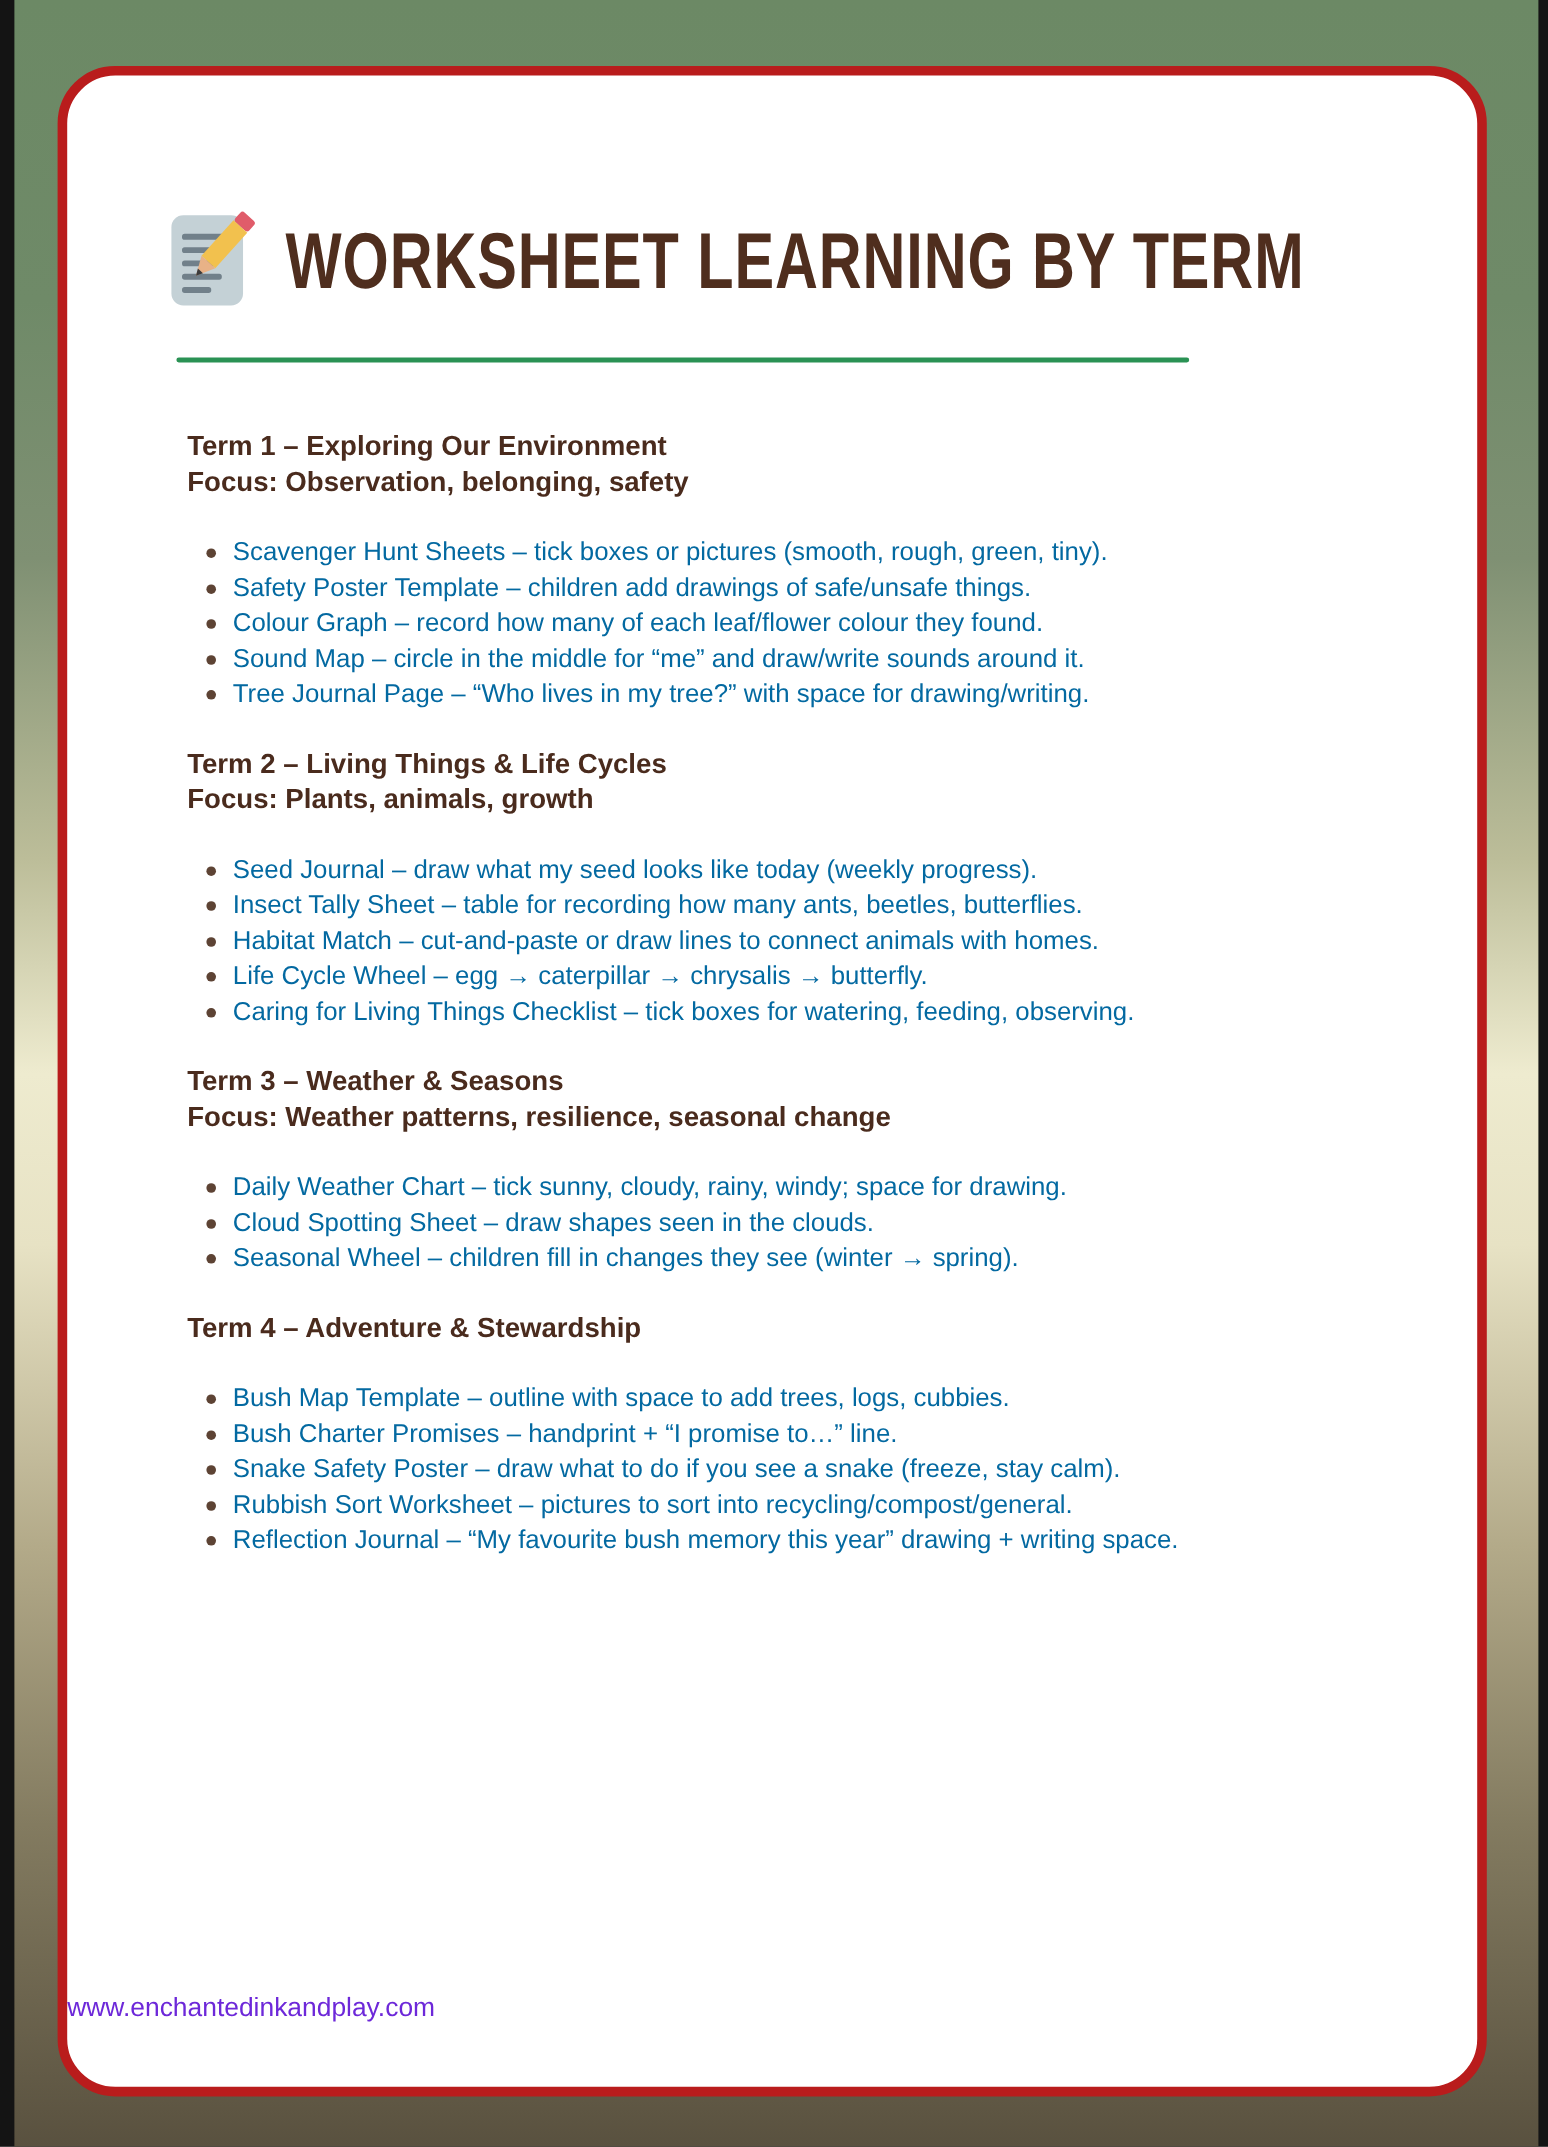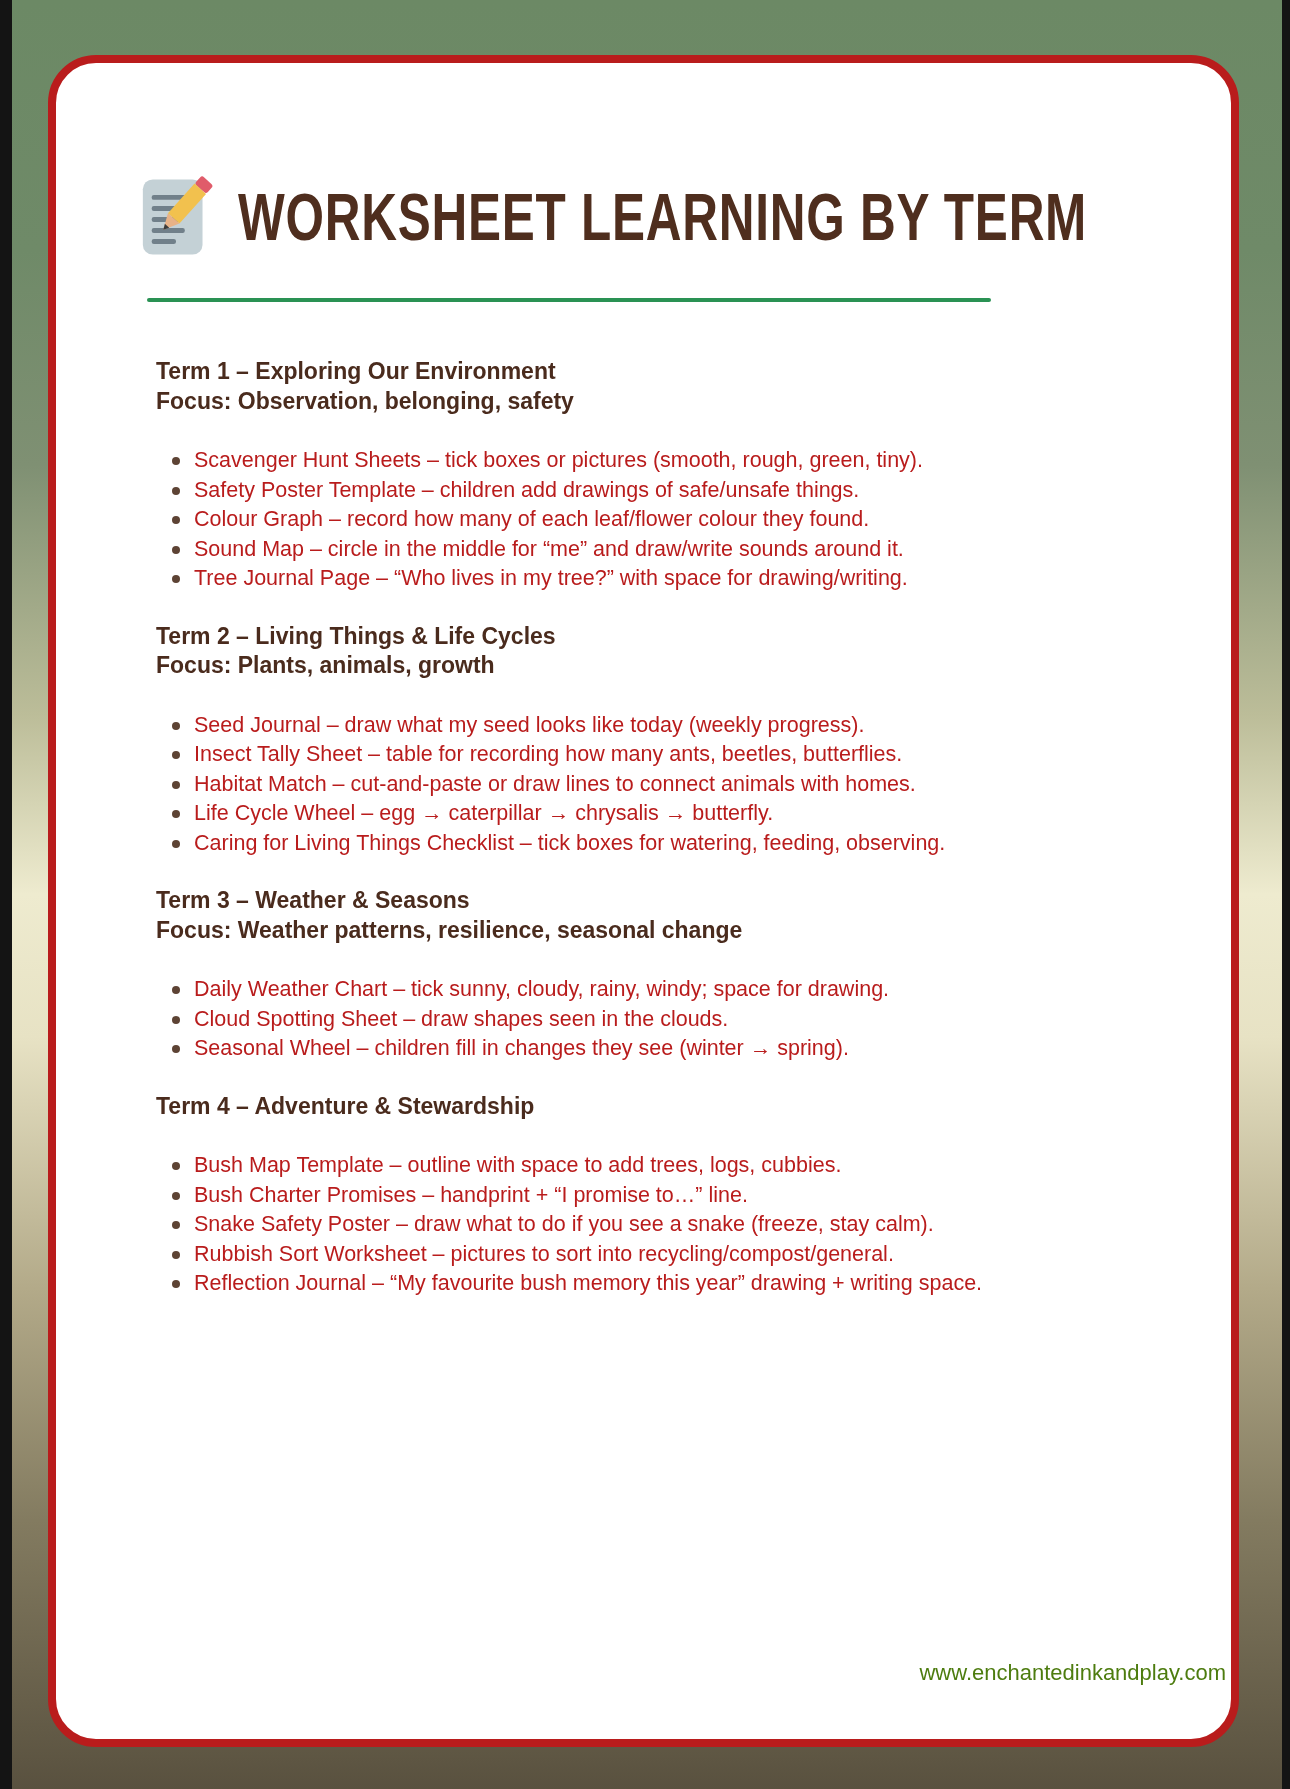--- a/index.html
+++ b/index.html
@@ -34,29 +34,29 @@
   .content{
     position:absolute;left:100px;top:282px;width:858px;color:#5d4334;margin-top:12px;
   }
   .section{margin-bottom:28px;}
   .sec-heading,.sec-focus{
     font-weight:700;font-size:23px;line-height:29.5px;color:#4a2b1d;
   }
   ul.items{list-style:none;margin:30px 0 0 0;padding:0;}
   ul.items li{
     position:relative;padding-left:38px;font-size:21.5px;line-height:29.5px;
-    color:#b91c1c;
+    color:#0369a1;
   }
   ul.items li::before{
     content:"";position:absolute;left:16px;top:11px;width:8px;height:8px;
     border-radius:50%;background:#5d4334;
   }
   .footer-url{
-    position:absolute;left:0;right:5px;top:1596px;text-align:right;
-    font-size:22px;color:#4d7c0f;line-height:28px;
+    position:absolute;left:0;right:5px;top:1596px;text-align:left;
+    font-size:22px;color:#6d28d9;line-height:28px;
   }
 </style>
 </head>
 <body>
 
 <div class="bg"></div>
 
 <div class="card">
 
   <div class="title-row">

